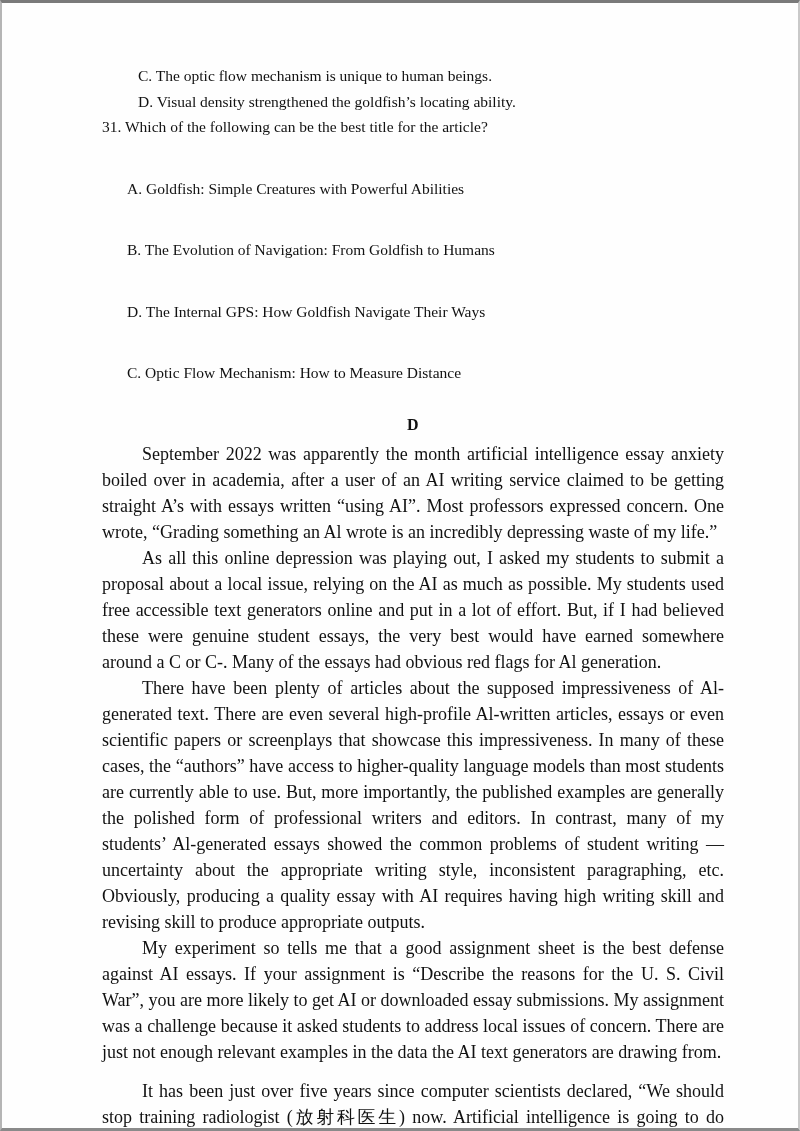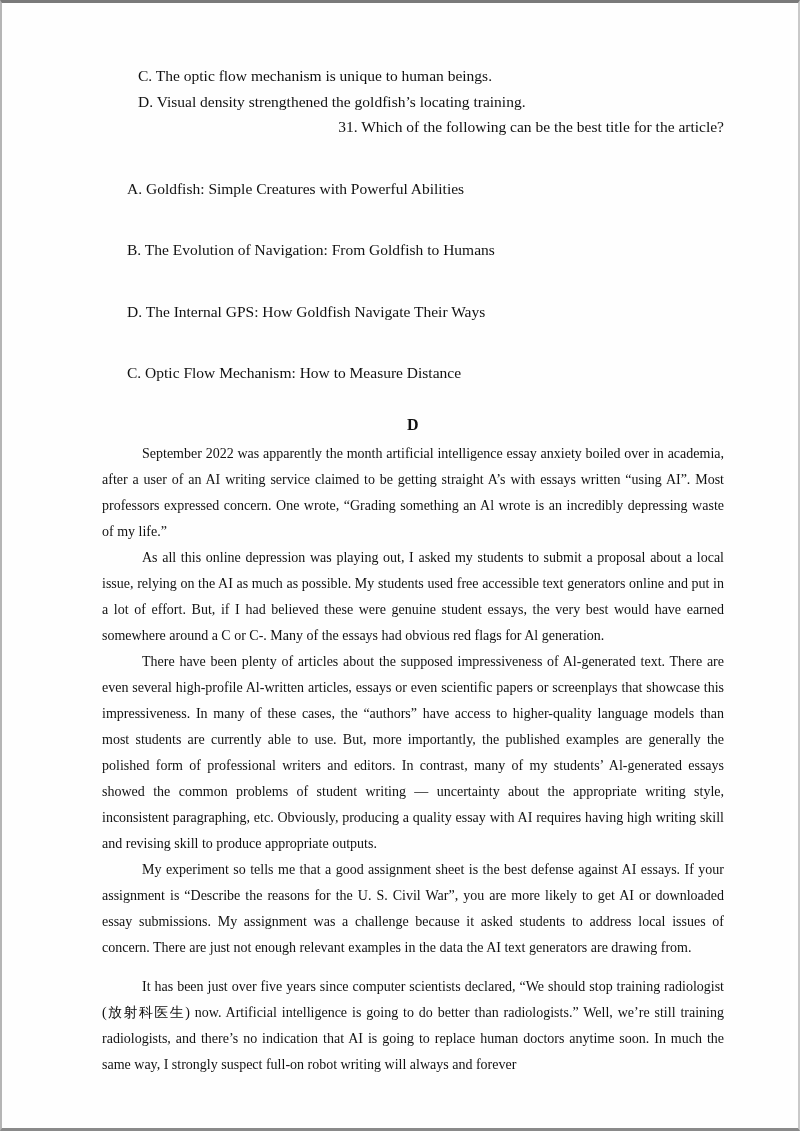--- a/index.html
+++ b/index.html
@@ -26,51 +26,51 @@
   .content {
     padding: 60px 74px 0 64px;
   }
   .q-line {
     font-size: 15.5px;
     line-height: 25.5px;
     white-space: nowrap;
   }
   .opt-prev { padding-left: 36px; }
   .opt-main { padding-left: 25px; margin-top: 36px; }
-  .q-stem   { padding-left: 0; text-align: right; }
+  .q-stem   { padding-left: 0; }
   .section-heading {
     text-align: center;
     font-weight: bold;
     font-size: 16px;
     line-height: 26px;
     margin-top: 26px;
     margin-bottom: 3px;
     letter-spacing: 0.5px;
   }
   .passage p {
     margin: 0;
-    font-size: 14px;
+    font-size: 18px;
     line-height: 26px;
     text-align: justify;
     text-indent: 40px;
   }
   .passage p.has-cjk {
     line-height: 26px;
     margin-top: 13px;
   }
 </style>
 </head>
 <body>
 
 <div class="page">
   <div class="content">
 
     <div class="questions">
       <div class="q-line opt-prev">C. The optic flow mechanism is unique to human beings.</div>
-      <div class="q-line opt-prev">D. Visual density strengthened the goldfish’s locating training.</div>
+      <div class="q-line opt-prev">D. Visual density strengthened the goldfish’s locating ability.</div>
       <div class="q-line q-stem">31. Which of the following can be the best title for the article?</div>
       <div class="q-line opt-main">A. Goldfish: Simple Creatures with Powerful Abilities</div>
       <div class="q-line opt-main">B. The Evolution of Navigation: From Goldfish to Humans</div>
       <div class="q-line opt-main">D. The Internal GPS: How Goldfish Navigate Their Ways</div>
       <div class="q-line opt-main">C. Optic Flow Mechanism: How to Measure Distance</div>
     </div>
 
     <div class="section-heading">D</div>
 
     <div class="passage">

